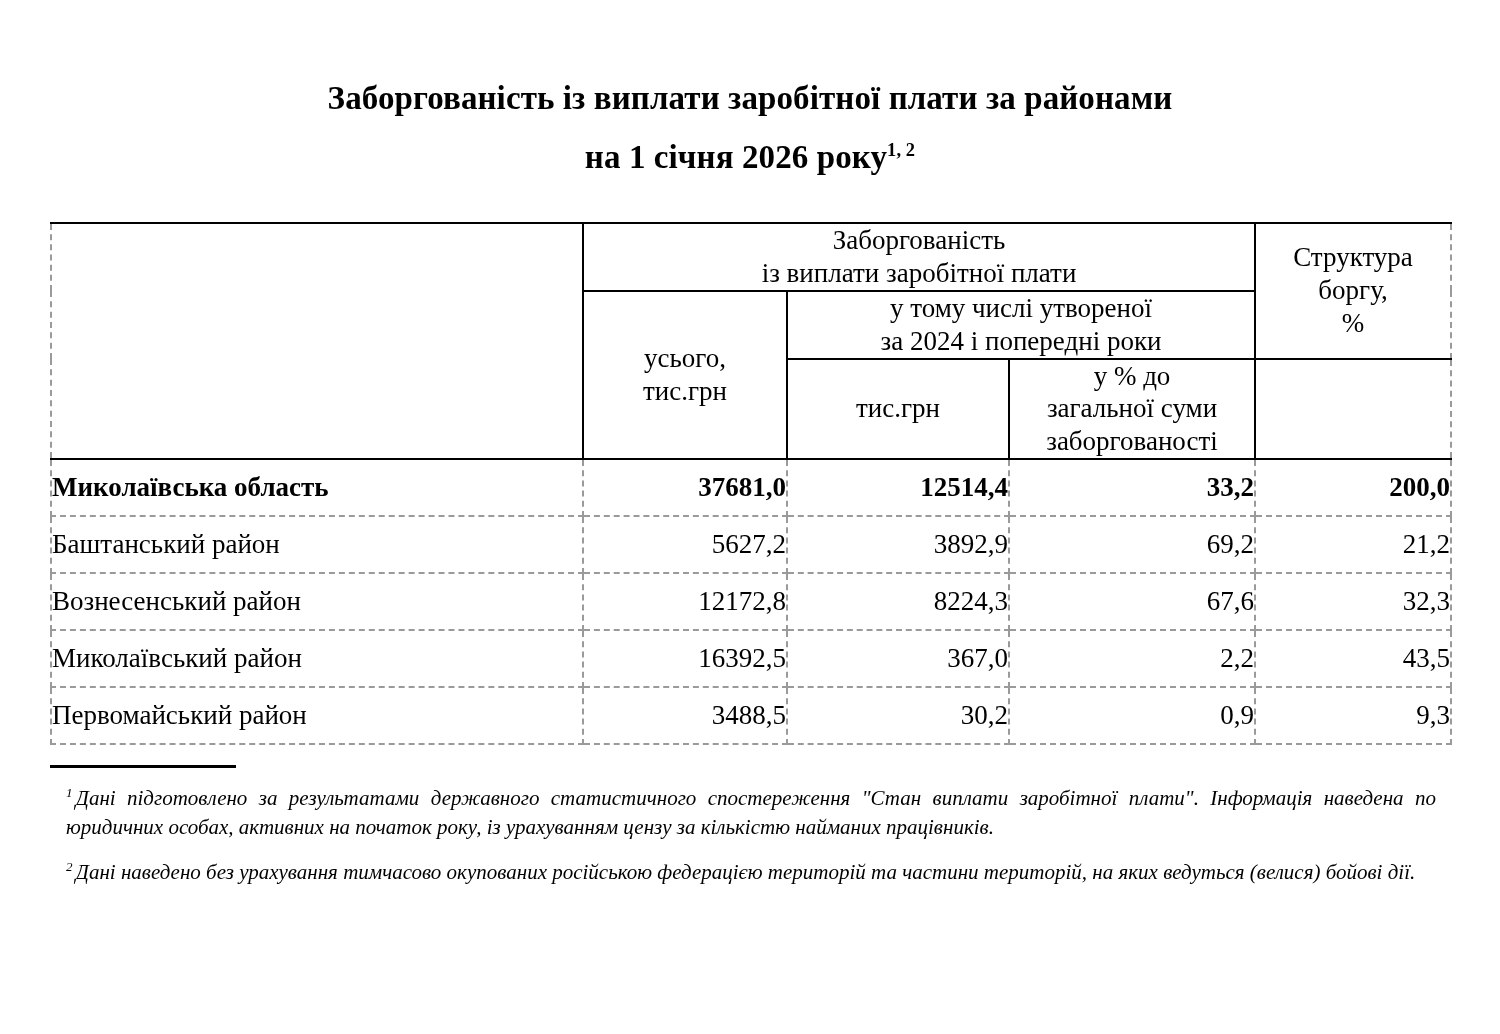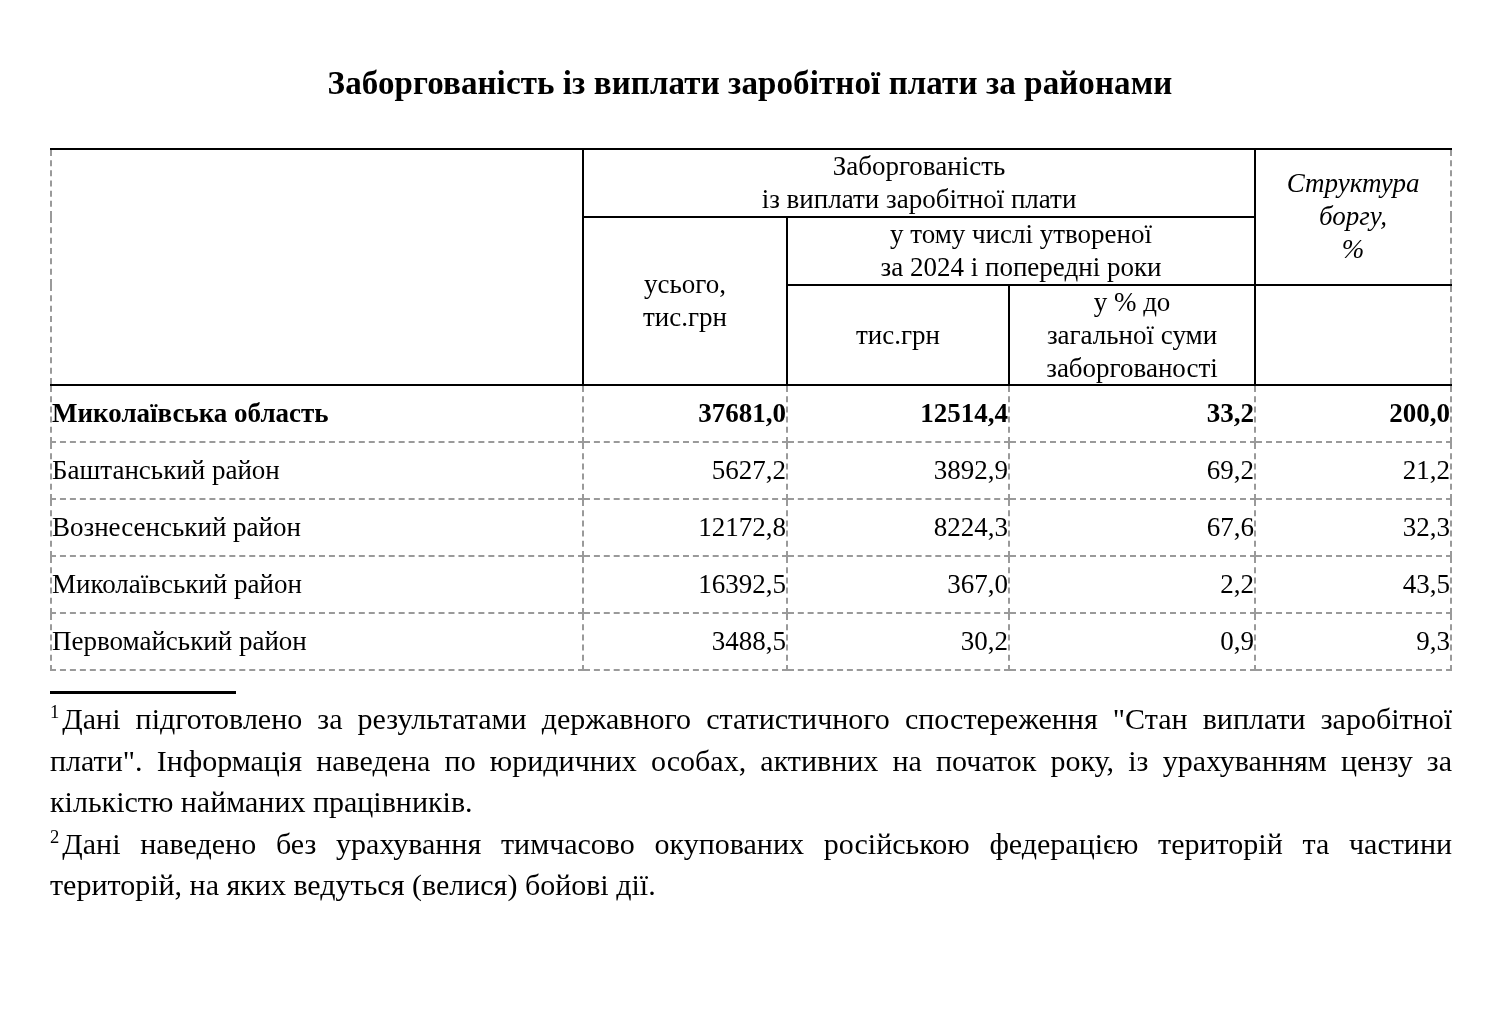--- a/index.html
+++ b/index.html
@@ -28,20 +28,21 @@
     margin: 0;
     padding-top: 62px;
     text-align: center;
     font-size: 33px;
     font-weight: bold;
     line-height: 1.33;
     letter-spacing: 0.1px;
   }
   .doc-title .line {
     display: block;
+    margin-top: 15px;
   }
   .doc-title sup {
     font-size: 0.56em;
     font-weight: bold;
     vertical-align: super;
     line-height: 0;
   }
 
   
   .table-wrap {
@@ -71,21 +72,21 @@
     border-right: 2px solid #000;
     border-top: 2px solid #000;
     border-bottom: 2px solid #000;
     line-height: 1.22;
     text-align: center;
     padding: 4px 6px;
     box-sizing: border-box;
   }
   
   thead tr th.edge-left  { border-left: 2px dashed #9a9a9a; }
-  thead tr th.edge-right { border-right: 2px dashed #9a9a9a; font-style: italic; }
+  thead tr th.edge-right { border-right: 2px dashed #9a9a9a; }
 
   th.h-stub       { width: 532px; }
   th.h-total      { width: 204px; }
   th.h-thous      { width: 222px; }
   th.h-percent    { width: 246px; font-family: Liberation Serif, serif; }
   th.h-structure  { width: 196px; }
 
   th.h-group      { font-size: 27px; }
 
   
@@ -121,44 +122,46 @@
     width: 1404px;
     padding-top: 20px;
   }
   .fn-rule {
     width: 186px;
     height: 0;
     border-top: 3px solid #000;
     margin: 0 0 4px 2px;
   }
   .fn {
-    font-size: 30px;
+    font-size: 21px;
     line-height: 1.38;
     text-align: justify;
     text-justify: inter-word;
-    margin: 0;
+    margin: 16px;
     padding: 0 0 0 2px;
+    font-style: italic;
   }
   .fn sup {
     font-size: 0.62em;
     vertical-align: super;
     line-height: 0;
     padding-right: 3px;
   }
   .fn.last {
     text-align: justify;
   }
 </style>
 </head>
 <body>
 
 <div class="page">
 
   <h1 class="doc-title">
     <span class="line">Заборгованість із виплати заробітної плати за районами</span>
+    <span class="line"><span>на 1 січня 2026 року</span><sup>1, 2</sup></span>
   </h1>
 
   <div class="table-wrap">
     <table class="stat">
       <colgroup>
         <col style="width:532px">
         <col style="width:204px">
         <col style="width:222px">
         <col style="width:246px">
         <col style="width:196px">

